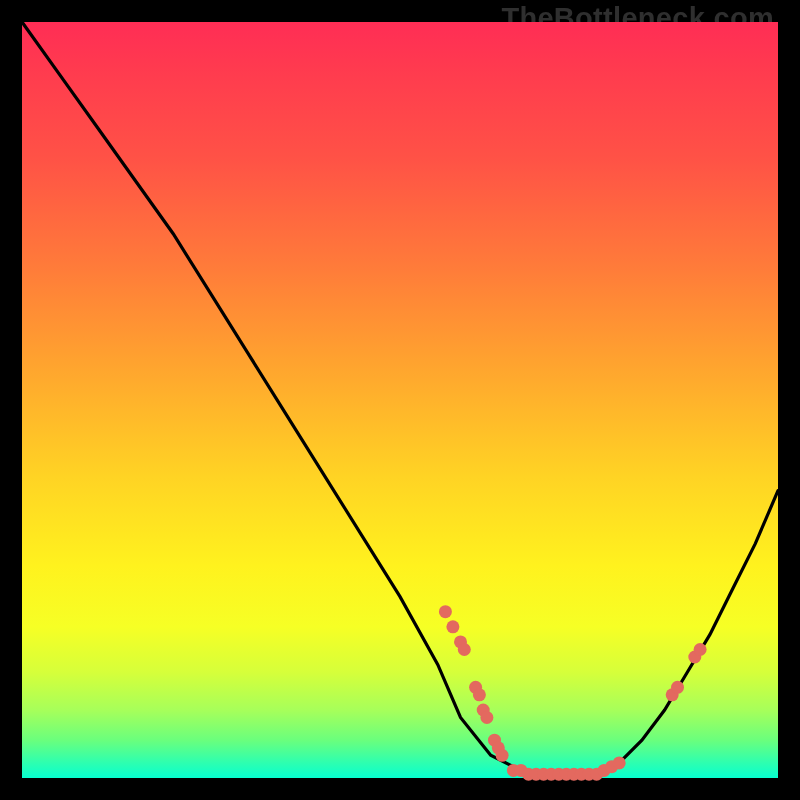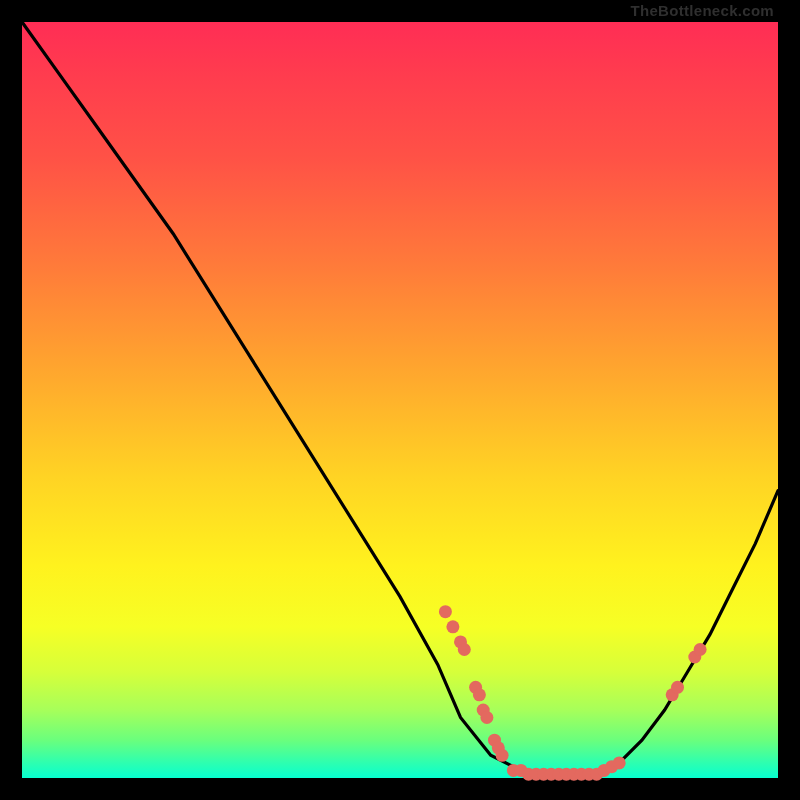--- a/index.html
+++ b/index.html
@@ -39,21 +39,21 @@
       #6aff7d 95%,
       #2dffb0 98%,
       #07ffd0 100%
     );
   }
   .watermark {
     position: absolute;
     top: 2px;
     right: 26px;
     color: #2f2f2f;
-    font-size: 15px;
+    font-size: 29px;
     font-weight: 600;
     letter-spacing: 0.3px;
     user-select: none;
   }
   svg.curve {
     position: absolute;
     left: 0;
     top: 0;
     width: 756px;
     height: 756px;

